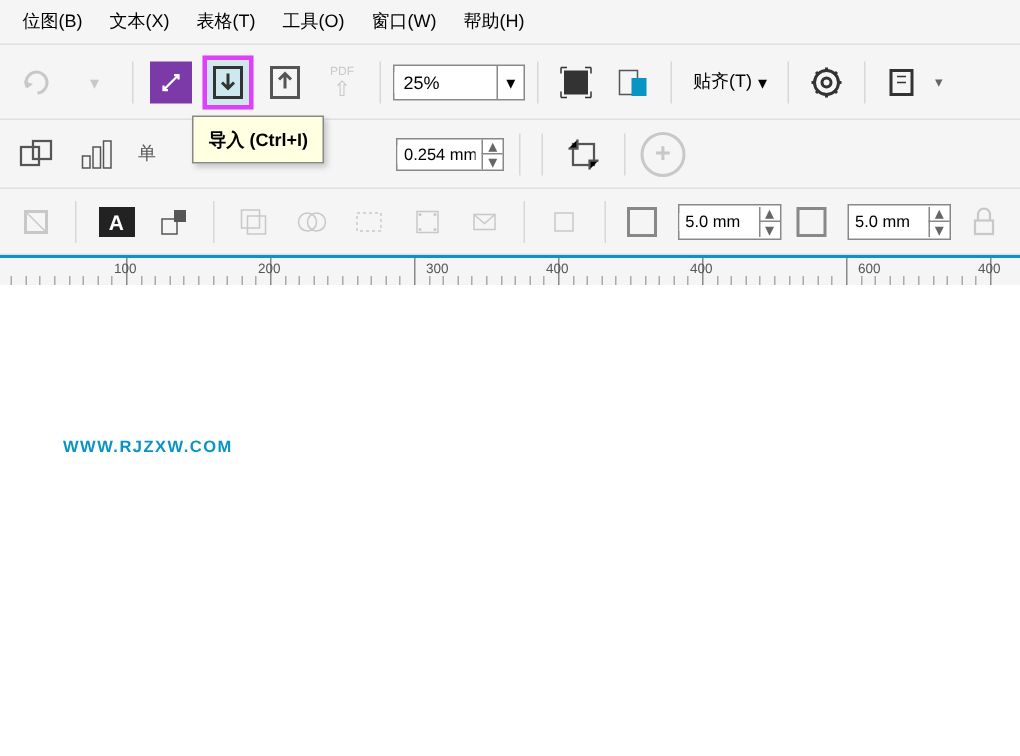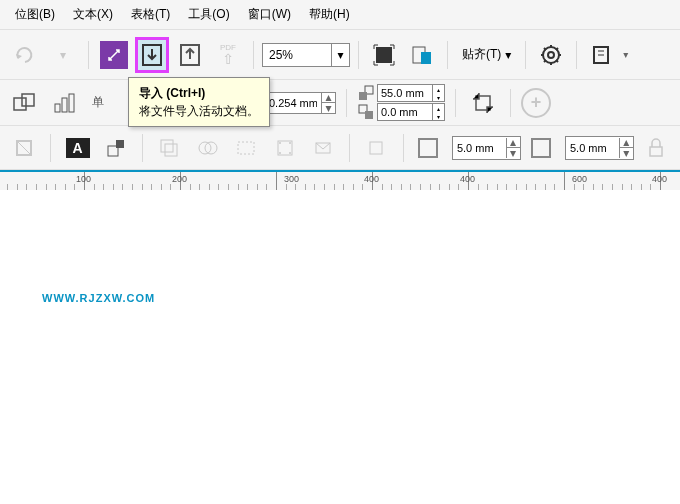--- a/index.html
+++ b/index.html
@@ -126,21 +126,20 @@
         <rect x="3" y="3" width="14" height="16" fill="none" stroke="#333" stroke-width="2"></rect>
         <path d="M7 7 L13 7 M7 11 L13 11" stroke="#333"></path>
       </svg>
     </div>
   <div style="font-size:10px;color:#666">▾</div>
 </div>
 
 <div class="toolbar2">
   <div class="tooltip">
     <b>导入 (Ctrl+I)</b><br>
-    <span>将文件导入活动文档。</span>
   </div>
   <div class="ico">
       <svg width="26" height="22">
         <rect x="2" y="6" width="12" height="12" fill="none" stroke="#555" stroke-width="1.5"></rect>
         <rect x="10" y="2" width="12" height="12" fill="none" stroke="#555" stroke-width="1.5"></rect>
       </svg>
     </div>
   <div class="ico">
       <svg width="24" height="22">
         <rect x="2" y="12" width="5" height="8" fill="none" stroke="#555"></rect>
@@ -151,48 +150,20 @@
   <span style="color:#555;margin-left:4px">单</span>
   <div style="width:148px"></div>
   <div class="numfield">
     <input value="0.254 mm" style="">
     <div class="spinner">
         <div>▴</div>
         <div>▾</div>
       </div>
   </div>
   <div class="sep"></div>
-  <div class="dimgroup">
-    <div class="dimrow">
-      <svg class="lbl" width="18" height="18">
-          <rect x="8" y="2" width="8" height="8" fill="none" stroke="#555"></rect>
-          <rect x="2" y="8" width="8" height="8" fill="#888"></rect>
-        </svg>
-      <div class="dimfield">
-          <input value="55.0 mm" style="">
-          <div class="sp">
-            <div>▴</div>
-            <div>▾</div>
-          </div>
-        </div>
-    </div>
-    <div class="dimrow">
-      <svg class="lbl" width="18" height="18">
-          <rect x="2" y="2" width="8" height="8" fill="none" stroke="#555"></rect>
-          <rect x="8" y="8" width="8" height="8" fill="#888"></rect>
-        </svg>
-      <div class="dimfield">
-          <input value="0.0 mm" style="">
-          <div class="sp">
-            <div>▴</div>
-            <div>▾</div>
-          </div>
-        </div>
-    </div>
-  </div>
   <div class="sep"></div>
   <div class="ico">
       <svg width="24" height="24">
         <rect x="5" y="5" width="14" height="14" fill="none" stroke="#555" stroke-width="1.5"></rect>
         <path d="M2 8 L8 8 L8 2 M22 16 L16 16 L16 22" stroke="#555" stroke-width="1.5"></path>
       </svg>
     </div>
   <div class="sep"></div>
   <div class="plusbtn">
       <span>+</span>

